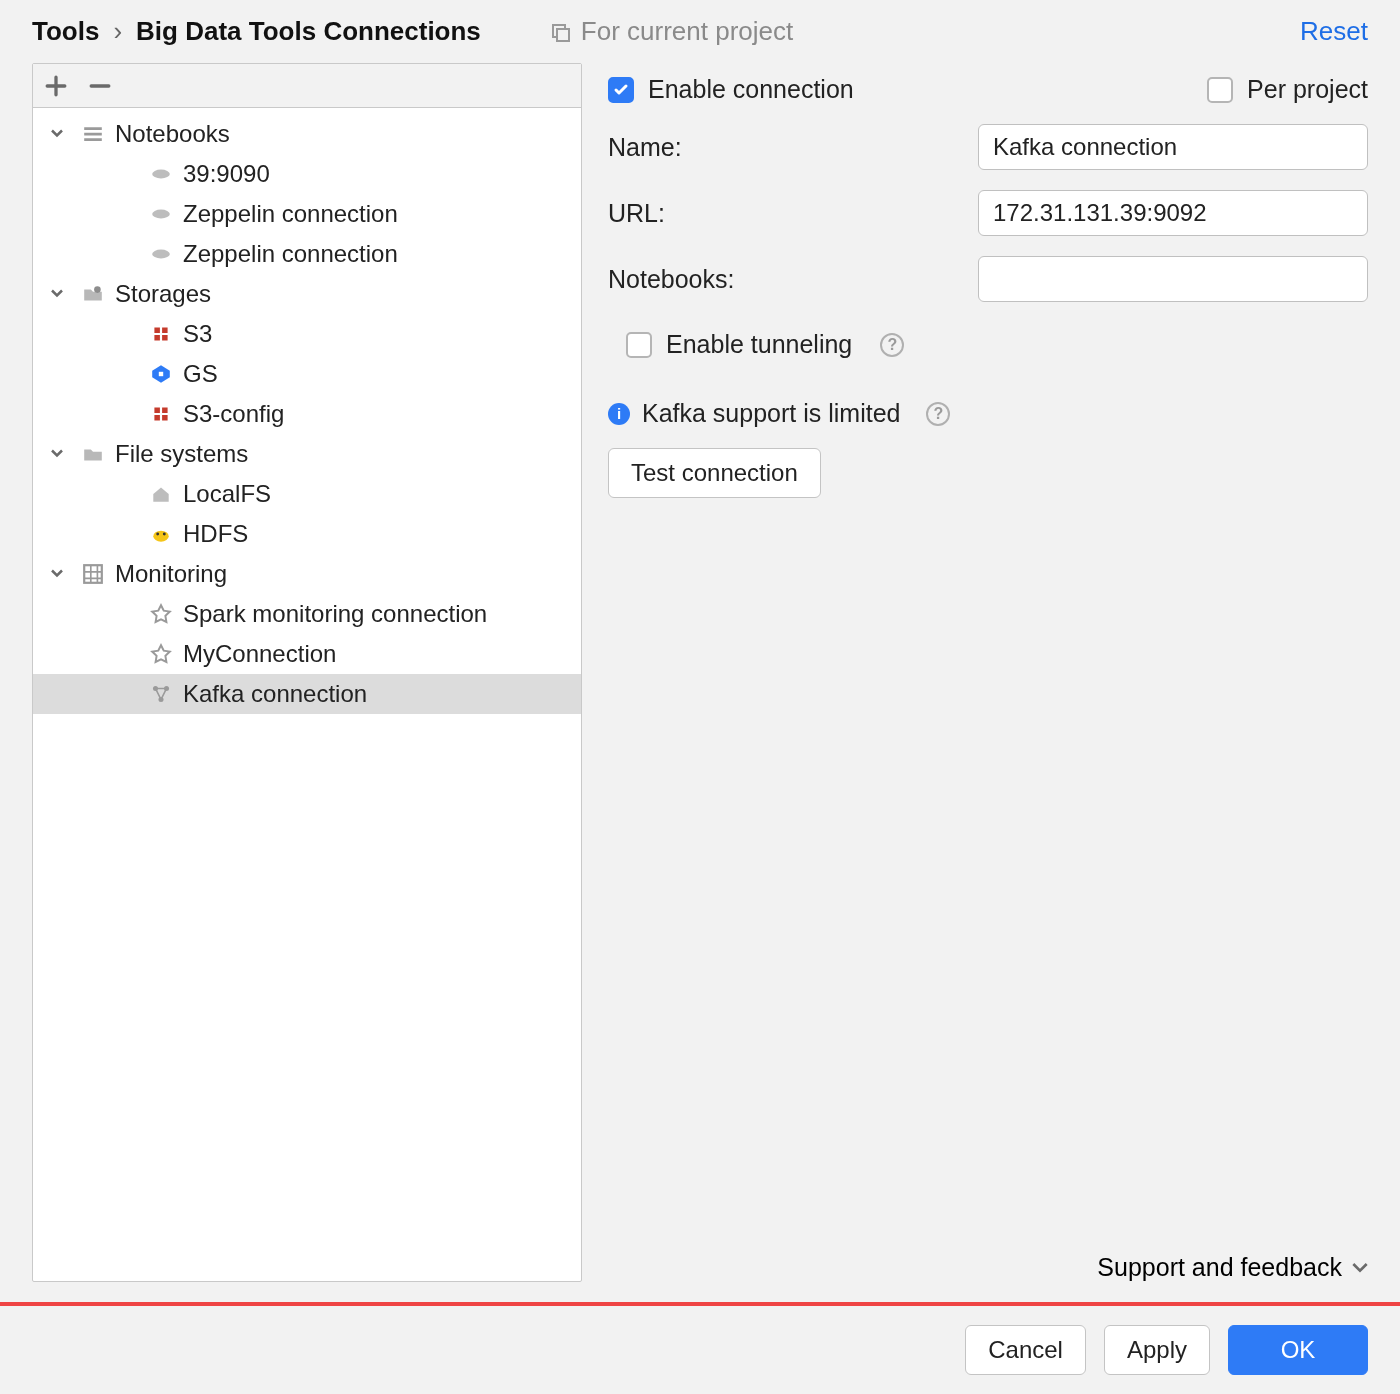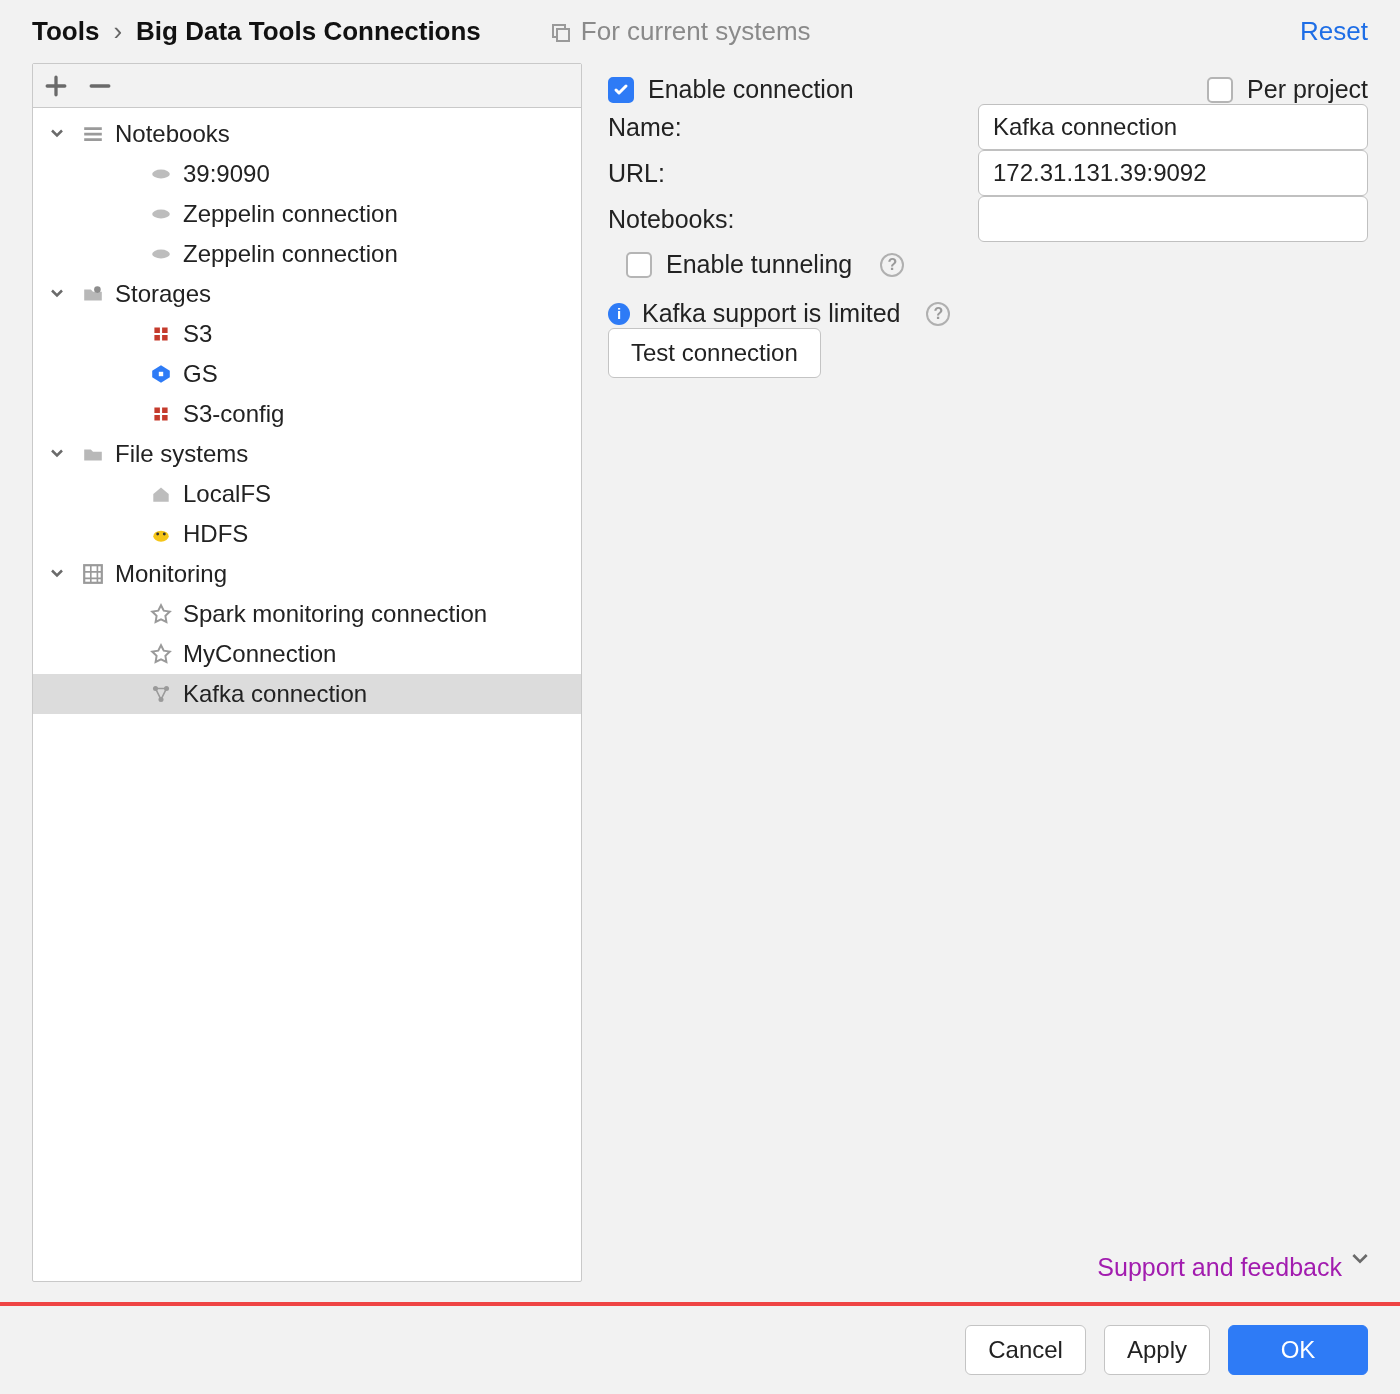--- a/index.html
+++ b/index.html
@@ -39,21 +39,21 @@
   .tree-group-header .chev { position:absolute; left:14px; width:22px; height:22px; }
   .tree-group-header .gicon { width:24px; height:24px; display:flex; align-items:center; justify-content:center; }
   .tree-node {
     display:flex; align-items:center; gap:10px;
     padding:6px 10px 6px 116px; font-size:24px; color:#222; position:relative;
   }
   .tree-node.selected { background:#dcdcdc; }
   .tree-node .nicon { width:24px; height:24px; display:flex; align-items:center; justify-content:center; }
 
   
-  .right-panel { flex:1; display:flex; flex-direction:column; padding-top:12px; }
+  .right-panel { flex:1; display:flex; flex-direction:column; gap:20px; padding-top:12px; }
   .form-row { display:flex; align-items:center; font-size:25px; color:#222; }
   .checkbox-row { display:flex; align-items:center; gap:14px; }
   .checkbox-row .spacer { flex:1; }
   .checkbox {
     width:26px; height:26px; border:2px solid #b5b5b5; border-radius:5px; background:#fff;
     display:inline-flex; align-items:center; justify-content:center;
   }
   .checkbox.checked { background:#2e7bf6; border-color:#2e7bf6; color:#fff; }
   .form-label { width: 370px; font-size:25px; color:#222; }
   .form-input {
@@ -62,21 +62,21 @@
   }
   .sub-indent { padding-left: 18px; }
   .help-icon { width:24px; height:24px; border:2px solid #b0b0b0; border-radius:50%; color:#9a9a9a; display:inline-flex; align-items:center; justify-content:center; font-size:16px; font-weight:700; margin-left:14px;}
   .info-row { display:flex; align-items:center; gap:12px; font-size:25px; color:#222; }
   .info-icon { width:22px; height:22px; border-radius:50%; background:#2e7bf6; color:#fff; font-size:15px; font-weight:700; display:flex; align-items:center; justify-content:center; }
   .btn {
     border:1px solid #c4c4c4; background:#fff; border-radius:6px; padding:10px 22px;
     font-size:24px; color:#222;
   }
   .btn.primary { background:#2e7bf6; border-color:#2e7bf6; color:#fff; }
-  .link-row { margin-top:auto; display:flex; justify-content:flex-end; gap:10px; color:#a21caf; font-size:25px; }
+  .link-row { margin-top:auto; display:flex; justify-content:flex-end; align-items:center; gap:10px; color:#000000; font-size:25px; }
 
   
   .footer {
     border-top:4px solid #ef4444; background:#f2f2f2; height:92px;
     display:flex; align-items:center; justify-content:flex-end; gap:18px; padding:0 32px;
   }
 
   svg { display:block; }
 </style>
 </head>
@@ -86,21 +86,21 @@
   <span>Tools</span>
   <span class="crumb-sep">›</span>
   <span class="crumb-weak">Big Data Tools Connections</span>
   <span class="scope">
     <span class="icon">
       <svg viewBox="0 0 20 20" width="20" height="20">
           <rect x="2" y="3" width="12" height="12" fill="none" stroke="#9a9a9a" stroke-width="2"></rect>
           <rect x="6" y="7" width="12" height="12" fill="#f2f2f2" stroke="#9a9a9a" stroke-width="2"></rect>
         </svg>
     </span>
-    <span>For current systems</span>
+    <span>For current project</span>
   </span>
   <span class="reset">Reset</span>
 </div>
 
 <div class="content">
 
   <div class="left-panel">
     <div class="toolbar">
       <span class="tbtn">
         <svg viewBox="0 0 20 20" width="22" height="22">

